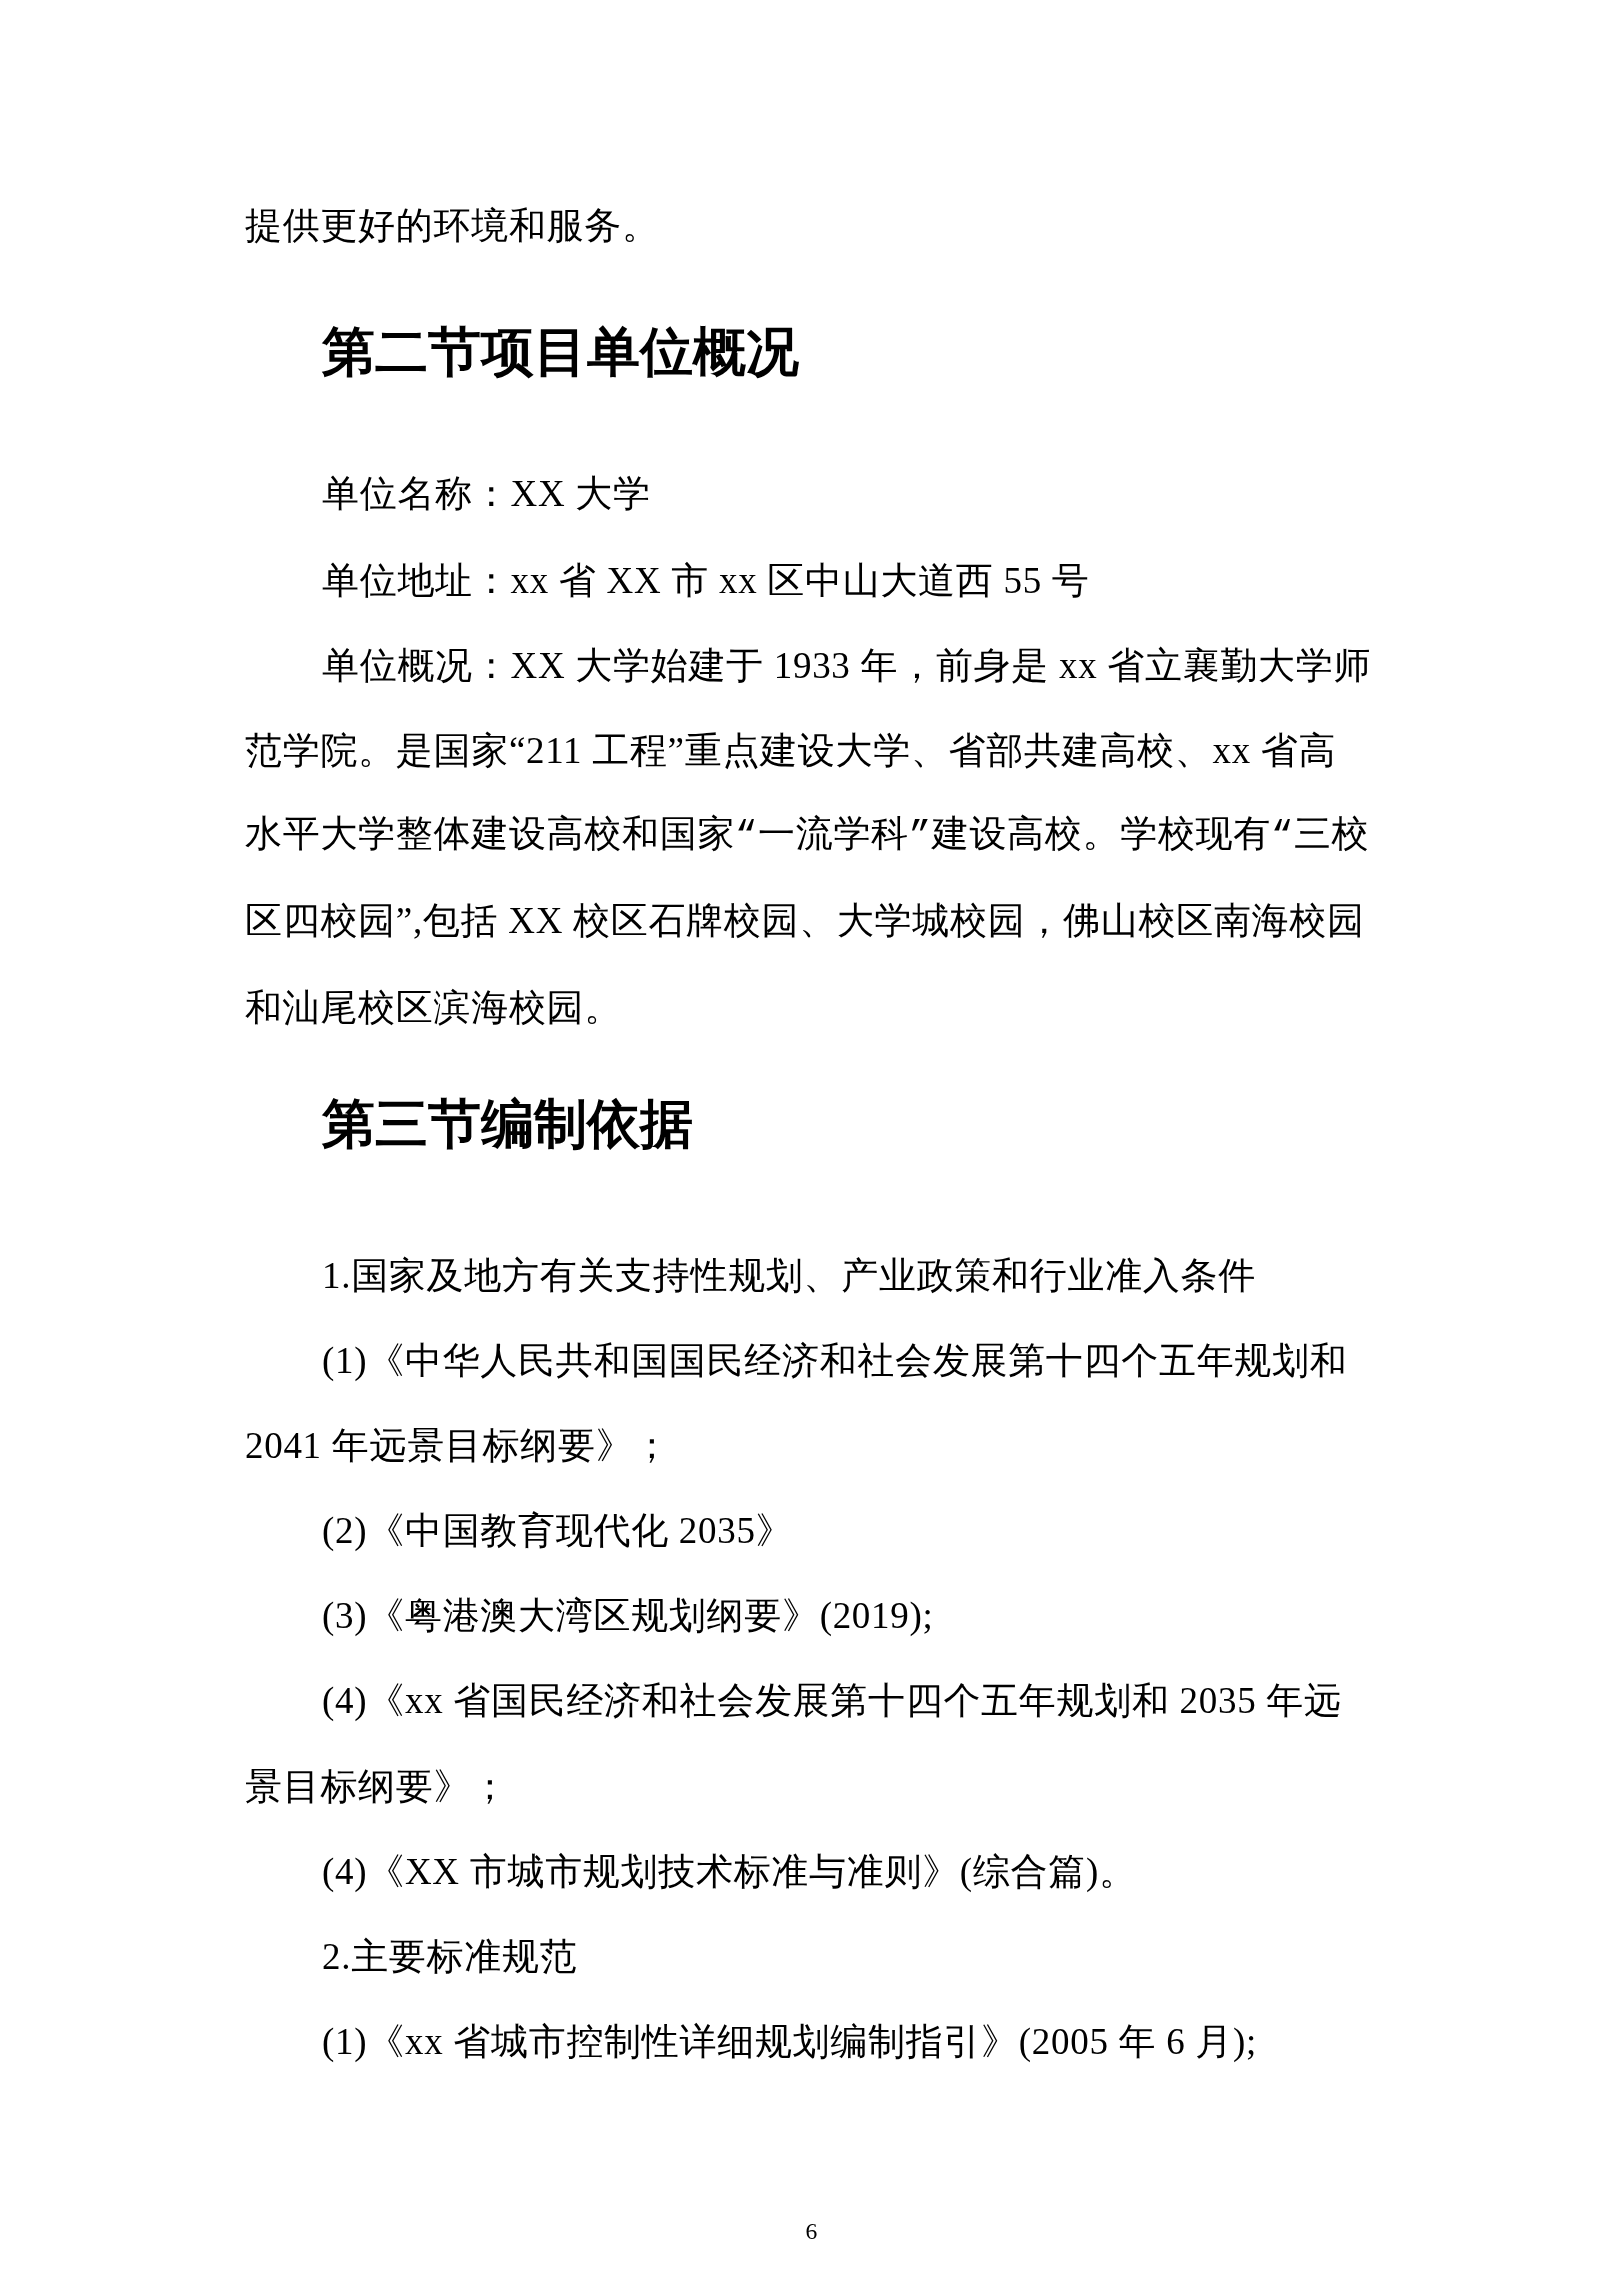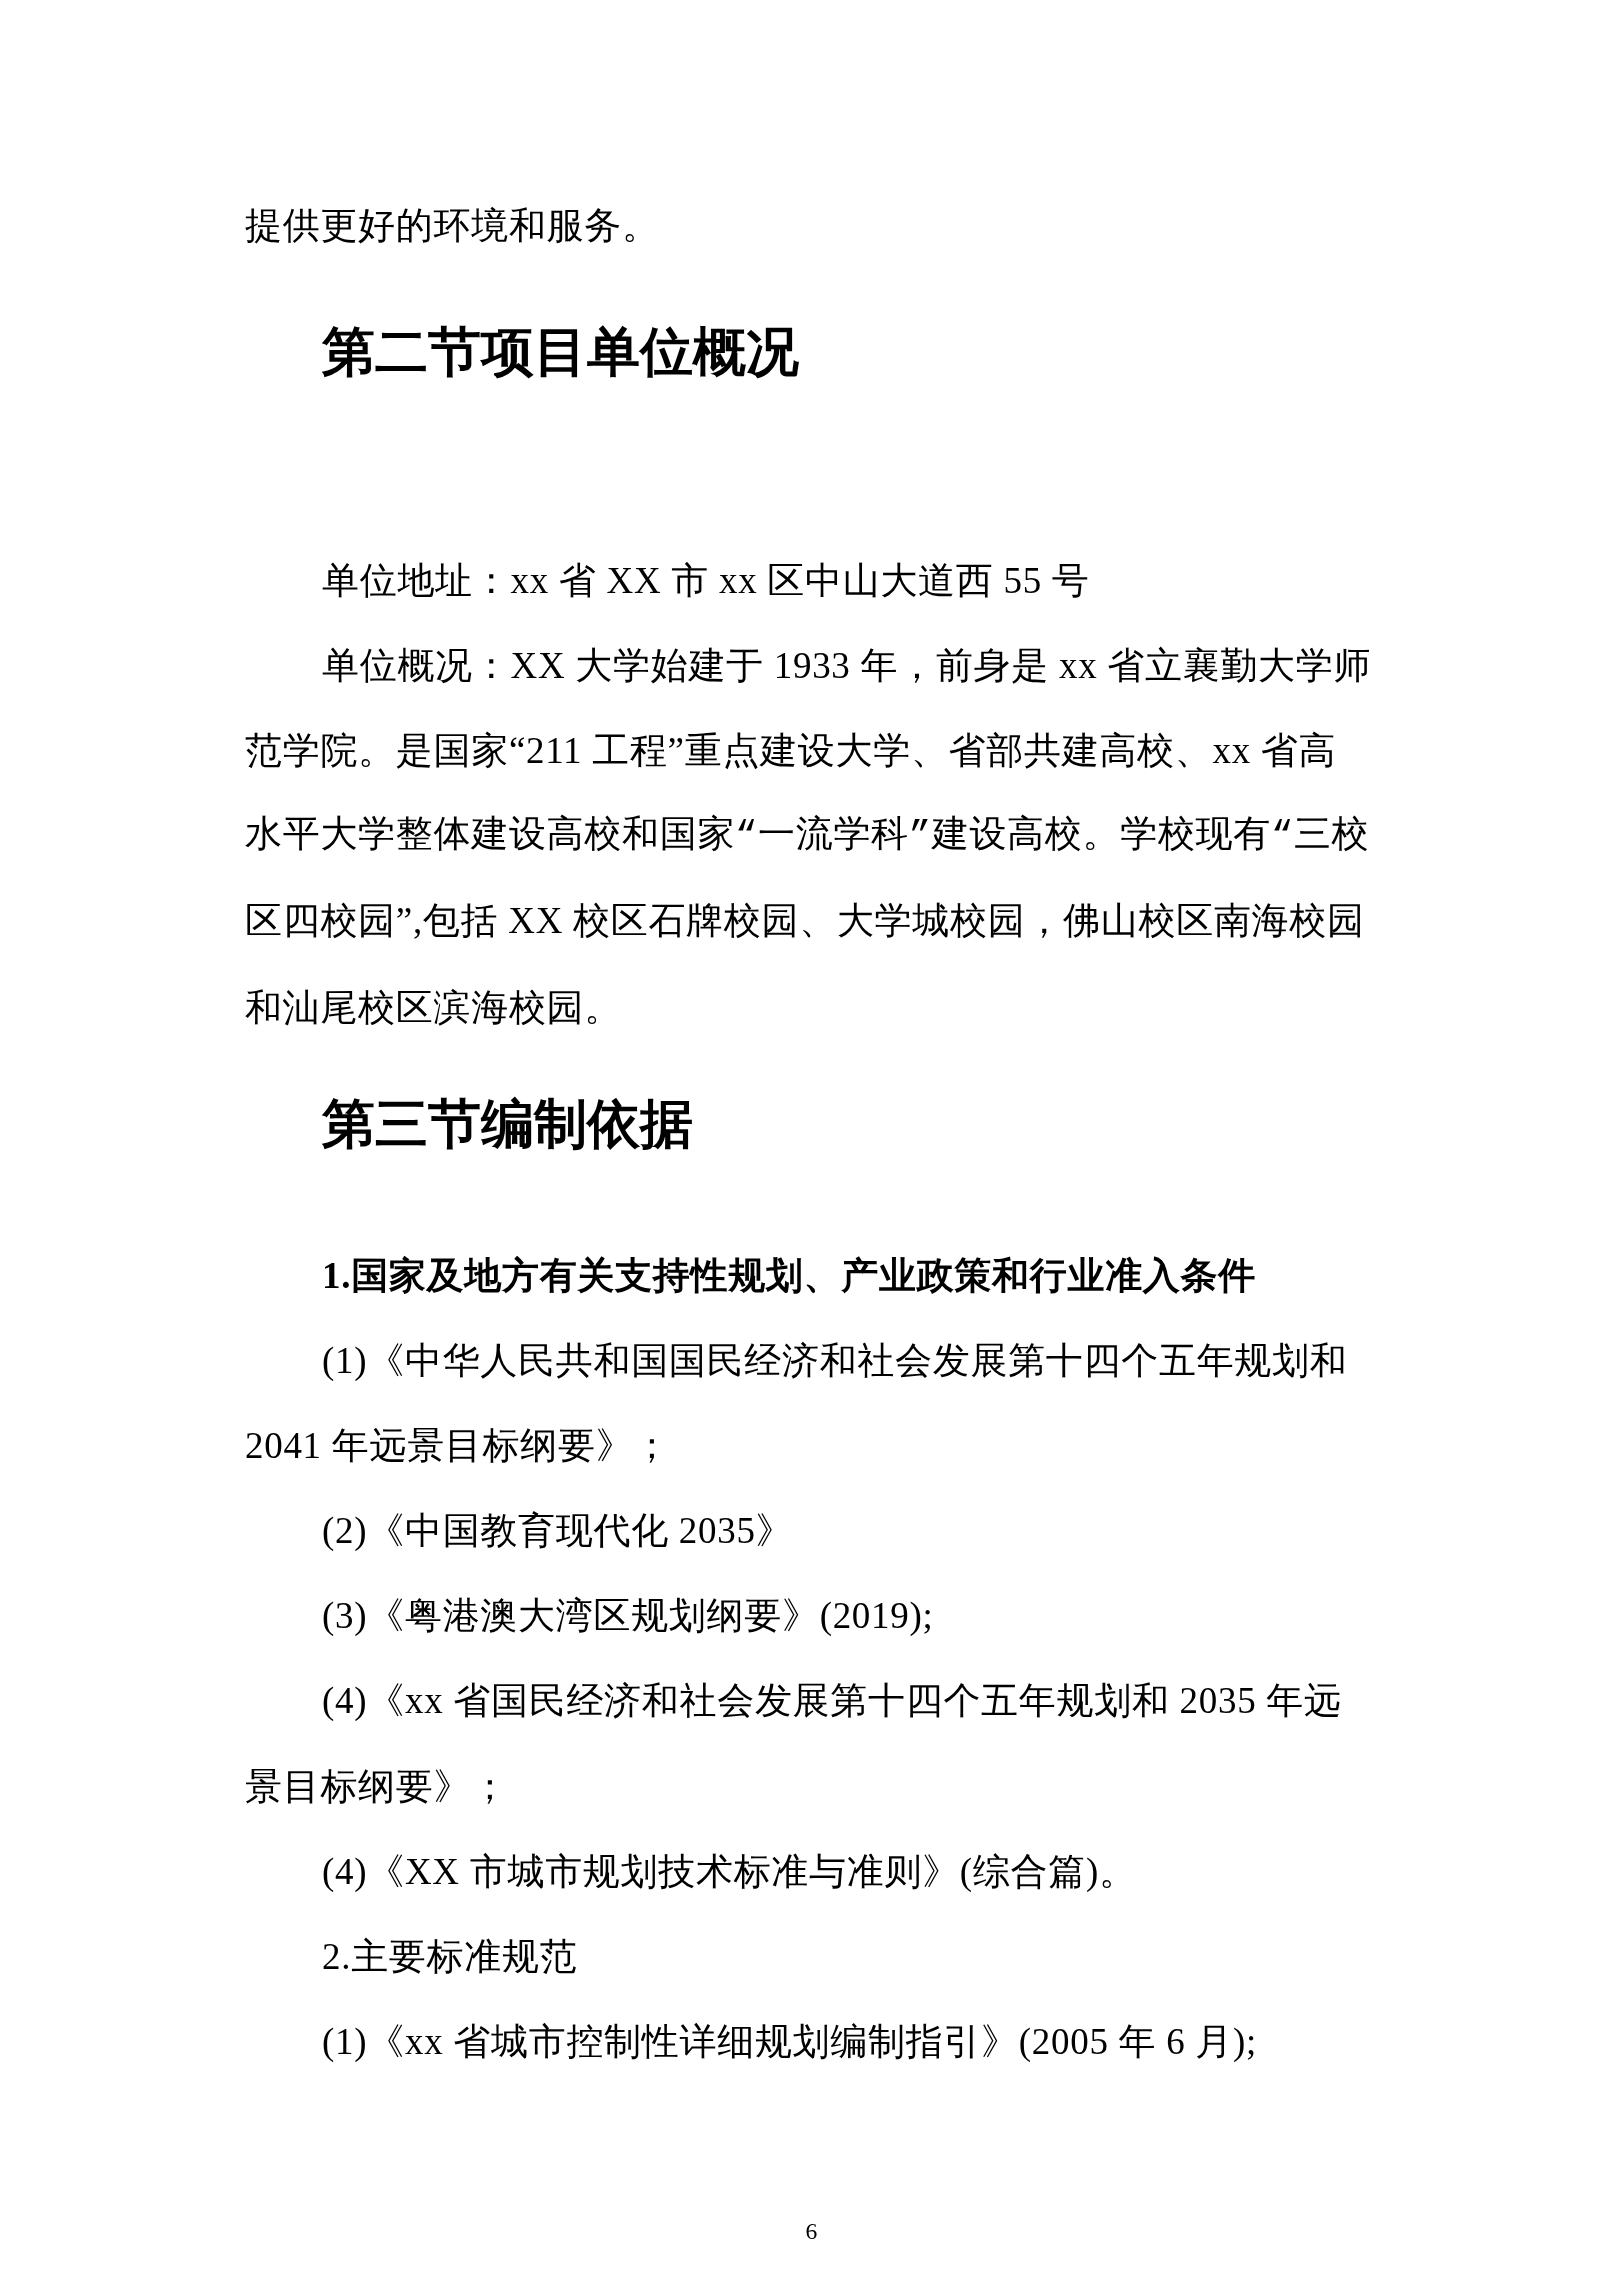--- a/index.html
+++ b/index.html
@@ -51,33 +51,34 @@
 </style>
 </head>
 <body>
 
 <div class="page">
 
   <div class="line" style="top:203px;">提供更好的环境和服务。</div>
 
   <div class="line heading" style="top:329px;">第二节项目单位概况</div>
 
+  <div class="line indent" style="top:471px;">单位名称：XX 大学</div>
   <div class="line indent" style="top:558px;">单位地址：xx 省 XX 市 xx 区中山大道西 55 号</div>
 
   <div>
     <div class="line indent" style="top:643px;">单位概况：XX 大学始建于 1933 年，前身是 xx 省立襄勤大学师</div>
     <div class="line" style="top:728px;">范学院。是国家“211 工程”重点建设大学、省部共建高校、xx 省高</div>
     <div class="line" style="top:813px;font-family:Liberation Mono, monospace;">水平大学整体建设高校和国家“一流学科”建设高校。学校现有“三校</div>
     <div class="line" style="top:898px;">区四校园”,包括 XX 校区石牌校园、大学城校园，佛山校区南海校园</div>
     <div class="line" style="top:985px;">和汕尾校区滨海校园。</div>
   </div>
 
   <div class="line heading" style="top:1101px;">第三节编制依据</div>
 
-  <div class="line indent" style="top:1253px;font-weight:bold;">1.国家及地方有关支持性规划、产业政策和行业准入条件</div>
+  <div class="line indent" style="top:1253px;">1.国家及地方有关支持性规划、产业政策和行业准入条件</div>
 
   <div>
     <div class="line indent" style="top:1338px;">(1)《中华人民共和国国民经济和社会发展第十四个五年规划和</div>
     <div class="line" style="top:1423px;">2041 年远景目标纲要》；</div>
     <div class="line indent" style="top:1508px;">(2)《中国教育现代化 2035》</div>
     <div class="line indent" style="top:1593px;">(3)《粤港澳大湾区规划纲要》(2019);</div>
     <div class="line indent" style="top:1678px;">(4)《xx 省国民经济和社会发展第十四个五年规划和 2035 年远</div>
     <div class="line" style="top:1764px;">景目标纲要》；</div>
     <div class="line indent" style="top:1849px;">(4)《XX 市城市规划技术标准与准则》(综合篇)。</div>
   </div>

